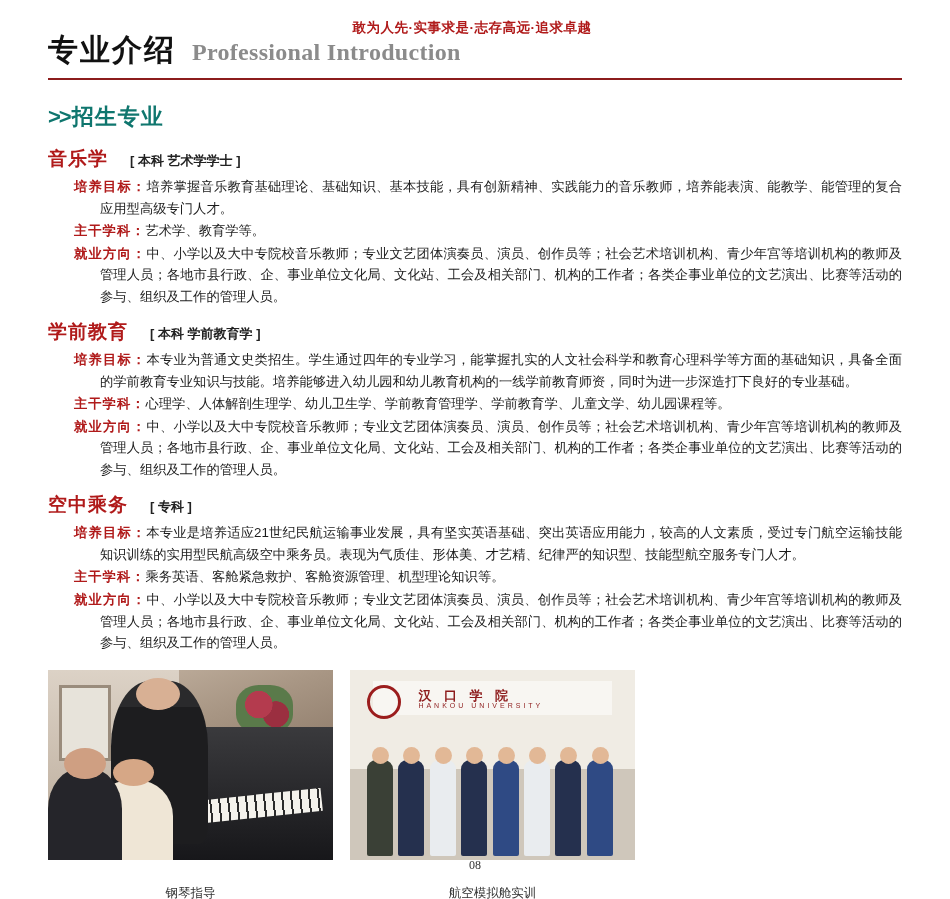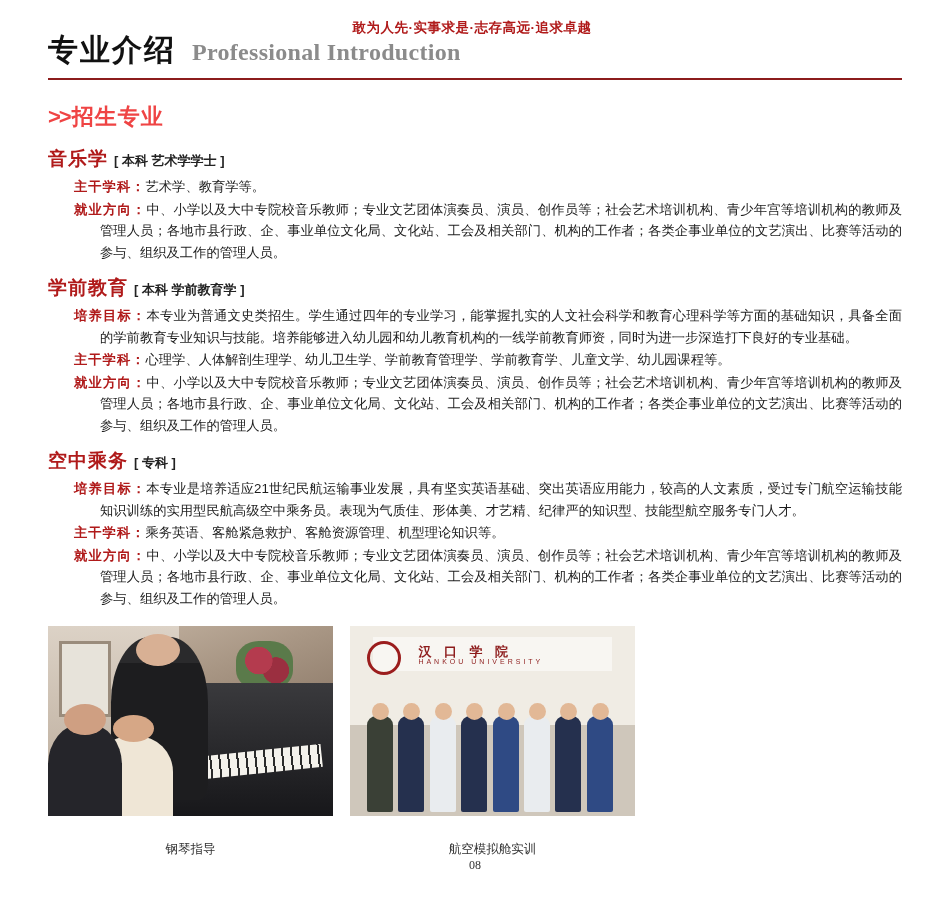--- a/index.html
+++ b/index.html
@@ -52,31 +52,31 @@
   }
   .rule {
     border: 0;
     border-top: 2px solid #8c1c1c;
     margin: 0 0 22px 0;
   }
   
   .section-heading {
     font-size: 22px;
     font-weight: bold;
-    color: #ef4444;
+    color: #0f766e;
     letter-spacing: 1px;
     margin: 0 0 14px 0;
   }
   .section-heading .chev { letter-spacing: -2px; margin-right: 2px; }
   
   .major { margin-bottom: 12px; }
   .major-head {
     display: flex;
     align-items: baseline;
-    gap: 6px;
+    gap: 22px;
     margin-bottom: 4px;
   }
   .major-name {
     font-size: 19px;
     font-weight: bold;
     color: #b01a1a;
     letter-spacing: 1px;
   }
   .major-degree {
     font-size: 13px;
@@ -183,20 +183,23 @@
 
   <div class="section-heading">
     <span class="chev">&gt;&gt;</span><span>招生专业</span>
   </div>
 
   <div class="major">
     <div class="major-head">
       <span class="major-name">音乐学</span>
       <span class="major-degree">[ 本科 艺术学学士 ]</span>
     </div>
+    <p class="para indent">
+      <span class="lead">培养目标：</span><span>培养掌握音乐教育基础理论、基础知识、基本技能，具有创新精神、实践能力的音乐教师，培养能表演、能教学、能管理的复合应用型高级专门人才。</span>
+    </p>
     <p class="para indent">
       <span class="lead">主干学科：</span><span>艺术学、教育学等。</span>
     </p>
     <p class="para indent">
       <span class="lead">就业方向：</span><span>中、小学以及大中专院校音乐教师；专业文艺团体演奏员、演员、创作员等；社会艺术培训机构、青少年宫等培训机构的教师及管理人员；各地市县行政、企、事业单位文化局、文化站、工会及相关部门、机构的工作者；各类企事业单位的文艺演出、比赛等活动的参与、组织及工作的管理人员。</span>
     </p>
   </div>
 
   <div class="major">
     <div class="major-head">

